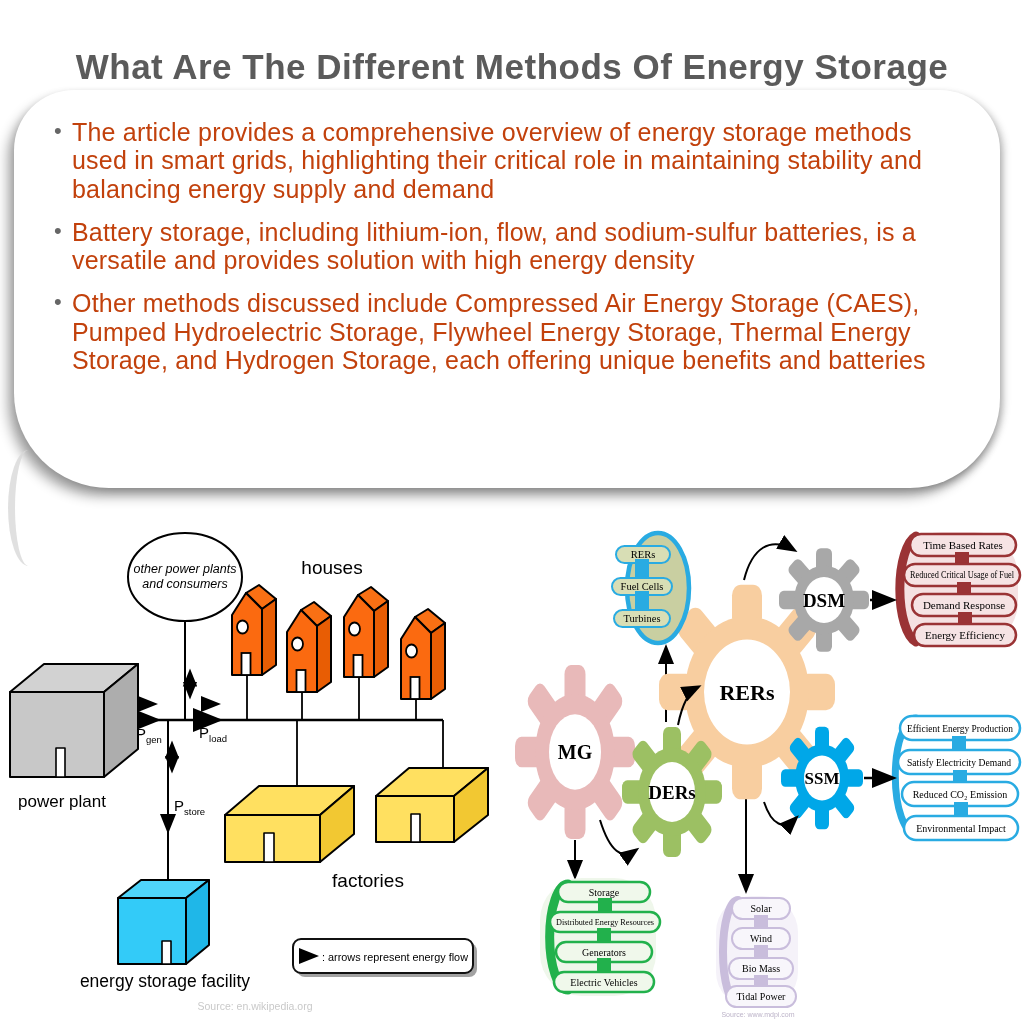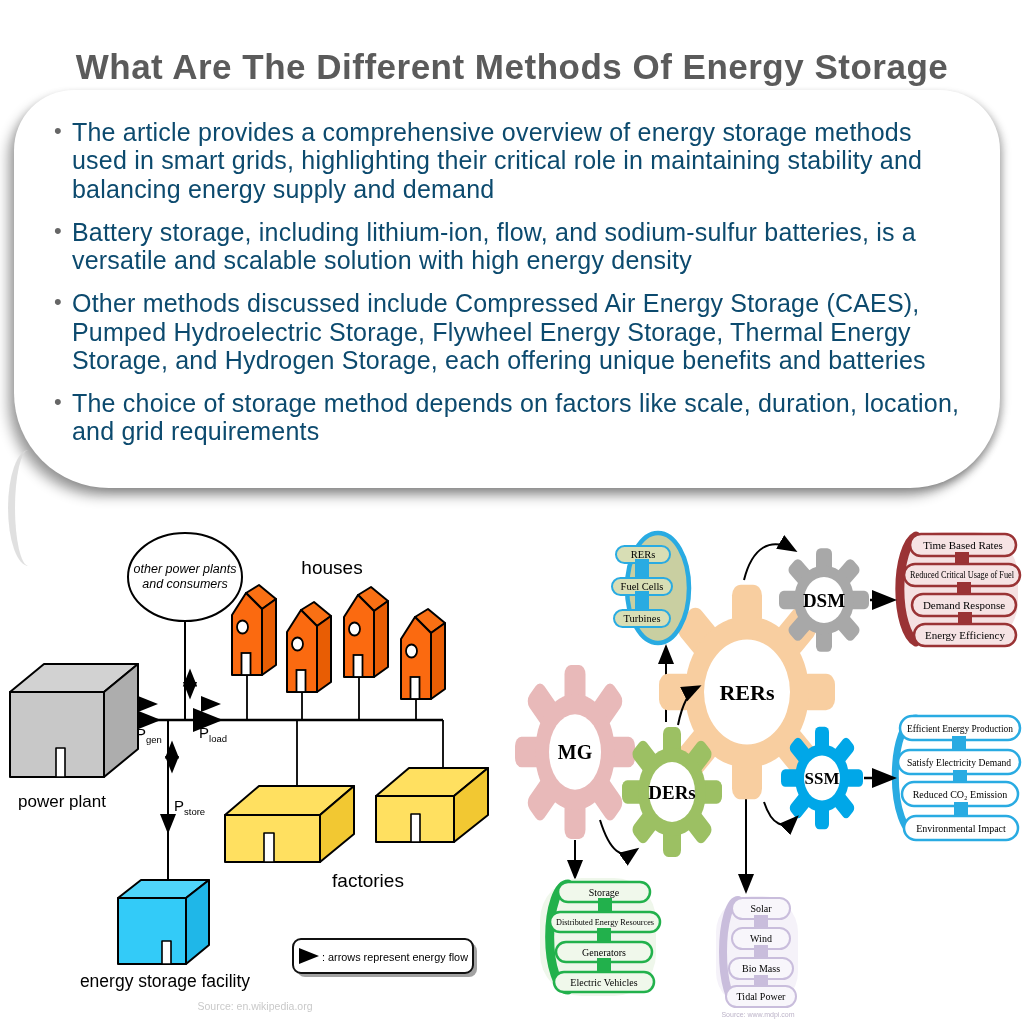--- a/index.html
+++ b/index.html
@@ -8,21 +8,21 @@
   .title{position:absolute;top:20px;left:52px;width:920px;text-align:center;
          font-size:35px;line-height:1.35;font-weight:600;color:#5b5b5b;letter-spacing:0.5px;}
   .bubble{position:absolute;left:14px;top:90px;width:986px;height:398px;background:#fff;
           border-radius:60px 60px 90px 95px;
           box-shadow:-7px 9px 12px rgba(0,0,0,0.30), 0 4px 8px rgba(0,0,0,0.18), 7px 2px 9px -4px rgba(0,0,0,0.22);
           box-sizing:border-box;padding:28px 30px 0 26px;}
   .bubble-tail{position:absolute;left:-6px;top:360px;width:34px;height:116px;
                border-left:7px solid #d9d9d9;border-radius:50%;opacity:.8;}
   .bullets{margin:0;padding:0 0 0 14px;list-style:none;}
   .bullets li{position:relative;padding-left:18px;margin-bottom:15px;
-              font-size:25px;line-height:1.13;color:#0c4a6e;letter-spacing:0.2px;}
+              font-size:25px;line-height:1.13;color:#c2410c;letter-spacing:0.2px;}
   .bullets li::before{content:"\2022";position:absolute;left:0;top:1px;font-size:22px;color:#666;}
   svg text{user-select:none;}
   .dlabel{font-family:"Liberation Sans",sans-serif;fill:#000;text-anchor:middle;}
   .plabel{font-family:"Liberation Sans",sans-serif;fill:#000;font-size:15px;}
   .psub{font-size:9.5px;}
   .ital{font-style:italic;}
   .src{font-family:"Liberation Sans",sans-serif;text-anchor:middle;}
   .gtxt{font-family:"Liberation Serif",serif;font-weight:bold;fill:#000;text-anchor:middle;}
   .ptxt{font-family:"Liberation Serif",serif;fill:#000;text-anchor:middle;}
   .pill-teal{fill:#D8DEB5;stroke:#29ABE2;stroke-width:2;}   .link-teal{fill:#29ABE2;}
@@ -35,23 +35,22 @@
 <body>
 
 <div class="page">
 
   <h1 class="title">What Are The Different Methods Of Energy Storage For Smart Grids?</h1>
 
   <div class="bubble">
     <div class="bubble-tail"></div>
     <ul class="bullets">
       <li><span>The article provides a comprehensive overview of energy storage methods used in smart grids, highlighting their critical role in maintaining stability and balancing energy supply and demand</span></li>
-      <li><span>Battery storage, including lithium-ion, flow, and sodium-sulfur batteries, is a versatile and scalable solution with high energy density</span></li>
+      <li><span>Battery storage, including lithium-ion, flow, and sodium-sulfur batteries, is a versatile and provides solution with high energy density</span></li>
       <li><span>Other methods discussed include Compressed Air Energy Storage (CAES), Pumped Hydroelectric Storage, Flywheel Energy Storage, Thermal Energy Storage, and Hydrogen Storage, each offering unique benefits and batteries</span></li>
-      <li><span>The choice of storage method depends on factors like scale, duration, location, and grid requirements</span></li>
     </ul>
   </div>
 
   <svg style="position:absolute;left:0;top:520px" width="512" height="504" viewBox="0 0 512 504">
     <defs>
       <marker id="ahL" markerWidth="11" markerHeight="9" refX="8" refY="4" orient="auto">
           <path d="M0,0 L10,4 L0,8 z" fill="#000"></path>
         </marker>
       <marker id="ahLr" markerWidth="11" markerHeight="9" refX="2" refY="4" orient="auto">
           <path d="M10,0 L0,4 L10,8 z" fill="#000"></path>

